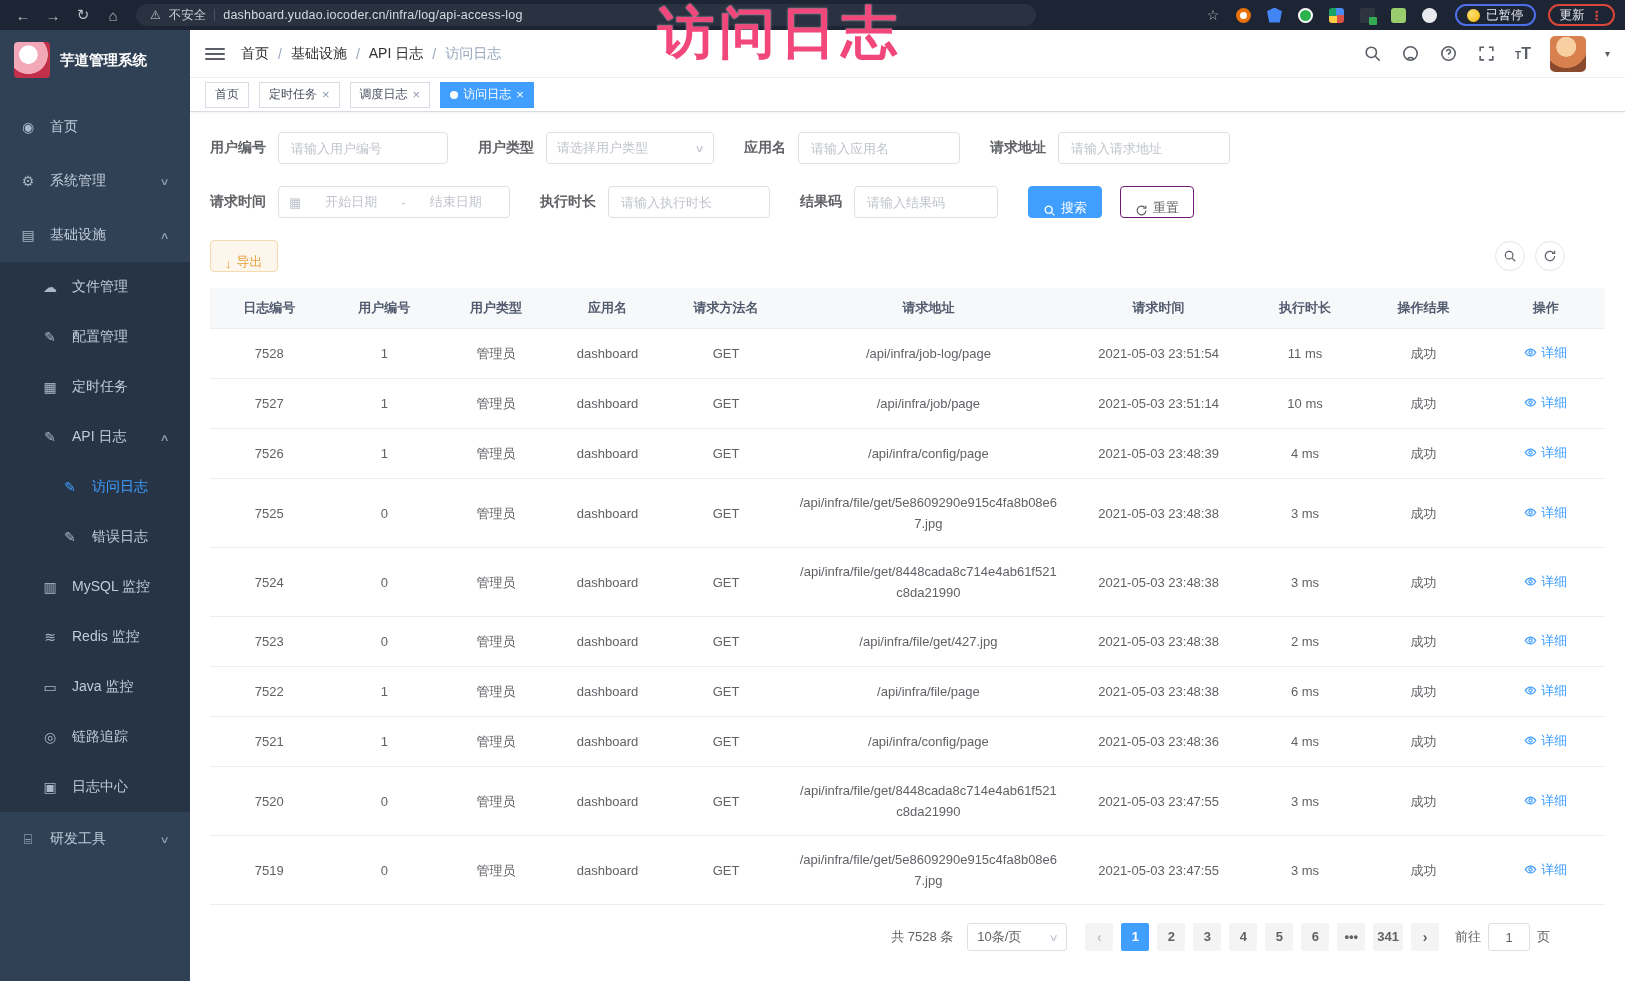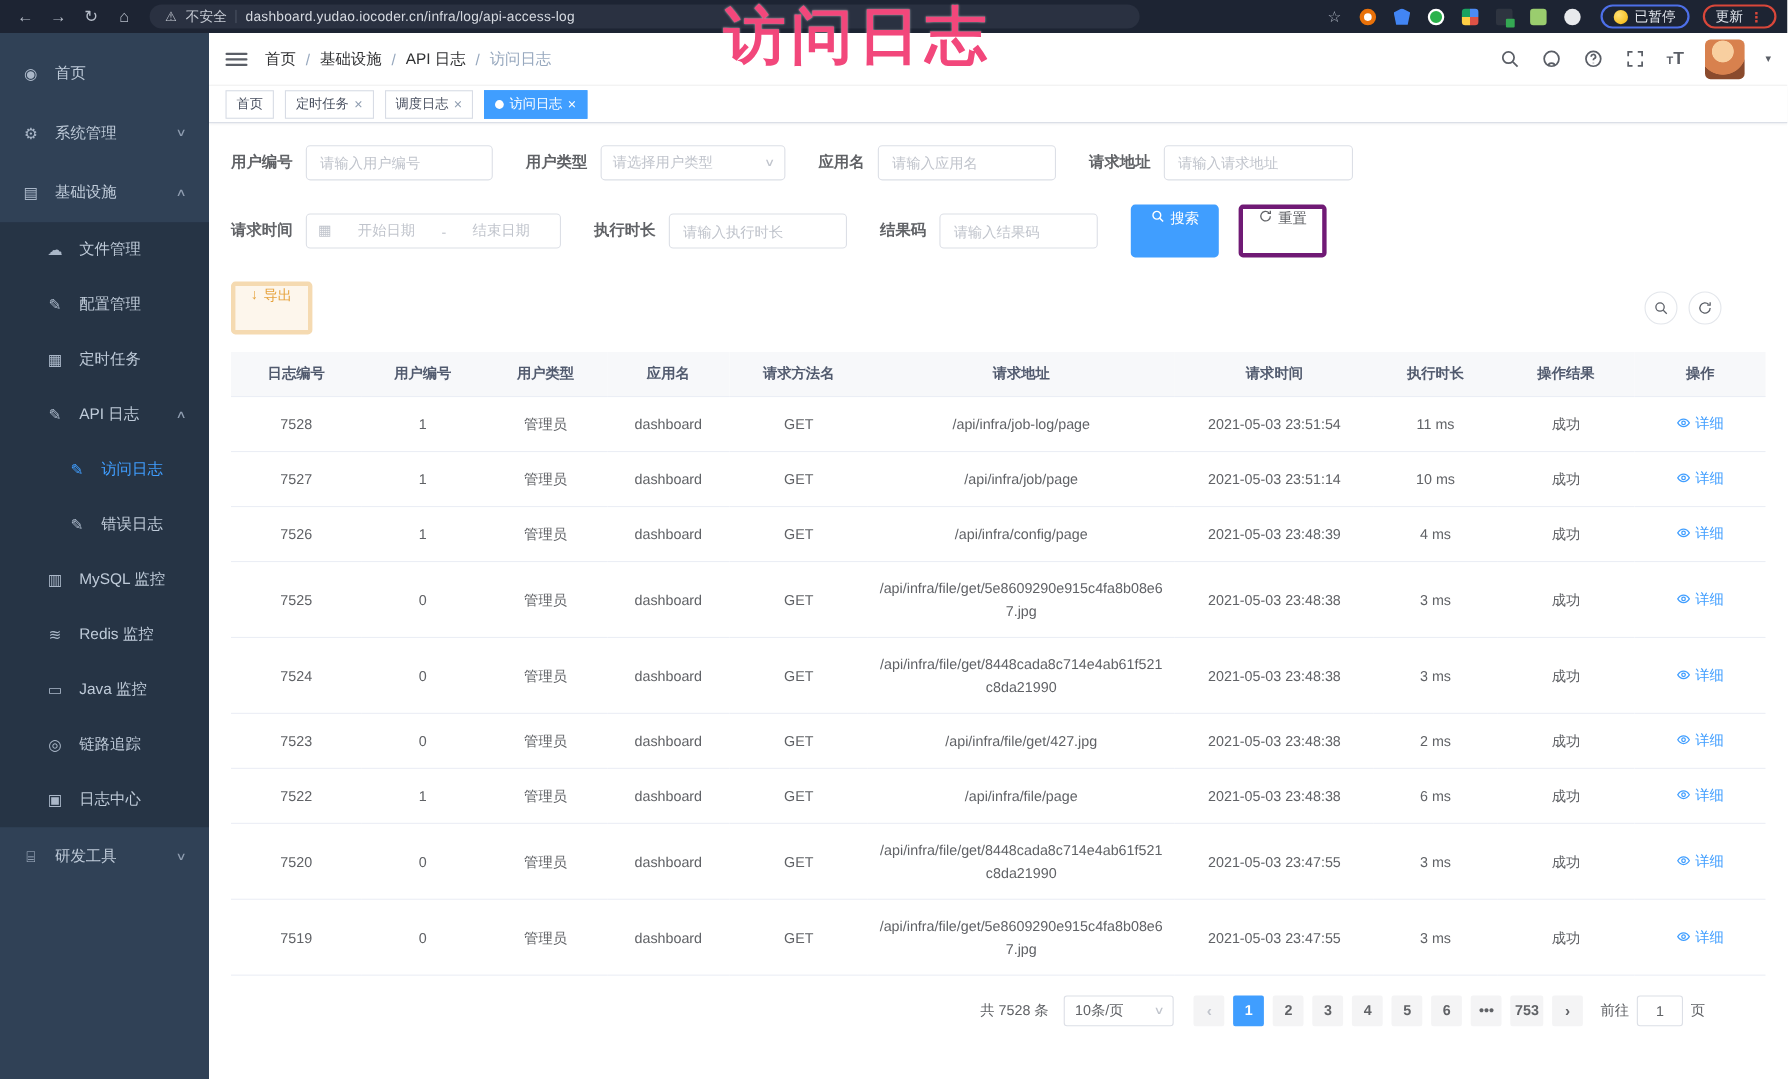--- a/index.html
+++ b/index.html
@@ -76,21 +76,21 @@
   .content { flex:1; padding:20px 20px 0 20px; overflow:hidden; }
   .filter-row { display:flex; align-items:center; margin-bottom:22px; }
   .f-field { display:flex; align-items:center; margin-right:30px; }
   .f-field label { font-size:14px; font-weight:700; color:#606266; margin-right:12px; white-space:nowrap; }
   .f-input { height:32px; border:1px solid #dcdfe6; border-radius:4px; padding:0 12px; font-size:13px; color:#606266; outline:none; font-family:inherit; }
   .f-input::placeholder { color:#c0c4cc; }
   .select-box, .range-box { height:32px; border:1px solid #dcdfe6; border-radius:4px; display:flex; align-items:center; padding:0 10px; font-size:13px; color:#c0c4cc; gap:24px; cursor:pointer; background:#fff; }
   .select-box .ph { flex:1; }
   .select-caret { font-size:10px; color:#c0c4cc; transform:scaleX(1.4); }
   .range-box .sep { color:#c0c4cc; }
-  .btn { height:48px; border-radius:4px; border:4px solid #701a75; background:#fff; display:inline-flex; align-items:flex-start; gap:5px; padding:0 14px; font-size:13px; color:#606266; cursor:pointer; font-family:inherit; }
+  .btn { height:32px; border-radius:4px; border:1px solid #701a75; background:#fff; display:inline-flex; align-items:flex-end; gap:5px; padding:0 14px; font-size:13px; color:#606266; cursor:pointer; font-family:inherit; }
   .btn.primary { background:#409eff; border-color:#409eff; color:#fff; }
   .btn.warn-plain { background:#fdf6ec; border-color:#f5dab1; color:#e6a23c; }
   .btn svg { width:13px; height:13px; }
   .toolbar-row { display:flex; align-items:center; margin:2px 0 16px 0; }
   .mini-group { margin-left:auto; display:flex; gap:10px; margin-right:40px; }
   .mini-btn { width:30px; height:30px; border-radius:50%; border:1px solid #e3e6eb; background:#fff; color:#5a5e66; display:flex; align-items:center; justify-content:center; cursor:pointer; }
   .mini-btn svg { width:14px; height:14px; }
 
   
   table { width:100%; border-collapse:collapse; font-size:13px; color:#606266; }
@@ -143,20 +143,24 @@
     <span>已暂停</span>
   </div>
   <div class="pill pill-update">
     <span>更新</span>
     <span class="kebab">⋮</span>
   </div>
 </div>
 
 <div class="app">
   <aside class="sidebar">
+    <div class="logo-row">
+      <div class="logo-img"></div>
+      <span class="logo-title">芋道管理系统</span>
+    </div>
     <nav class="menu">
         <div class="side-item lvl0">
           <span class="s-ico">◉</span>
           <span class="s-label">首页</span>
         </div>
         <div class="side-item lvl0">
           <span class="s-ico">⚙</span>
           <span class="s-label">系统管理</span>
           <span class="s-chev">∨</span>
         </div>
@@ -504,20 +508,38 @@
               <td>成功</td>
               <td><span class="detail-link">
                   <svg viewBox="0 0 16 16" fill="none" stroke="currentColor" stroke-width="1.4">
                     <path d="M1.5 8s2.6-4.2 6.5-4.2S14.5 8 14.5 8 11.9 12.2 8 12.2 1.5 8 1.5 8z"></path>
                     <circle cx="8" cy="8" r="2"></circle>
                   </svg>
                   <span>详细</span>
                 </span></td>
             </tr>
             <tr>
+              <td>7521</td>
+              <td>1</td>
+              <td>管理员</td>
+              <td>dashboard</td>
+              <td>GET</td>
+              <td class="c-url">/api/infra/config/page</td>
+              <td>2021-05-03 23:48:36</td>
+              <td>4 ms</td>
+              <td>成功</td>
+              <td><span class="detail-link">
+                  <svg viewBox="0 0 16 16" fill="none" stroke="currentColor" stroke-width="1.4">
+                    <path d="M1.5 8s2.6-4.2 6.5-4.2S14.5 8 14.5 8 11.9 12.2 8 12.2 1.5 8 1.5 8z"></path>
+                    <circle cx="8" cy="8" r="2"></circle>
+                  </svg>
+                  <span>详细</span>
+                </span></td>
+            </tr>
+            <tr>
               <td>7520</td>
               <td>0</td>
               <td>管理员</td>
               <td>dashboard</td>
               <td>GET</td>
               <td class="c-url">/api/infra/file/get/8448cada8c714e4ab61f521c8da21990</td>
               <td>2021-05-03 23:47:55</td>
               <td>3 ms</td>
               <td>成功</td>
               <td><span class="detail-link">
@@ -549,21 +571,21 @@
           </tbody>
       </table>
 
       <div class="pagination">
         <span class="total-label">共 7528 条</span>
         <div class="size-select">
           <span>10条/页</span>
           <span class="select-caret">∨</span>
         </div>
         <span class="page-btn arrow disabled">‹</span>
-        <span><span class="page-btn active">1</span><span class="page-btn">2</span><span class="page-btn">3</span><span class="page-btn">4</span><span class="page-btn">5</span><span class="page-btn">6</span><span class="page-btn more">•••</span><span class="page-btn">753</span></span>
+        <span><span class="page-btn active">1</span><span class="page-btn">2</span><span class="page-btn">3</span><span class="page-btn">4</span><span class="page-btn">5</span><span class="page-btn">6</span><span class="page-btn more">•••</span><span class="page-btn">341</span></span>
         <span class="page-btn arrow">›</span>
         <div class="goto">
           <span>前往</span>
           <input value="1" style="">
           <span>页</span>
         </div>
       </div>
     </div>
   </div>
 </div>

